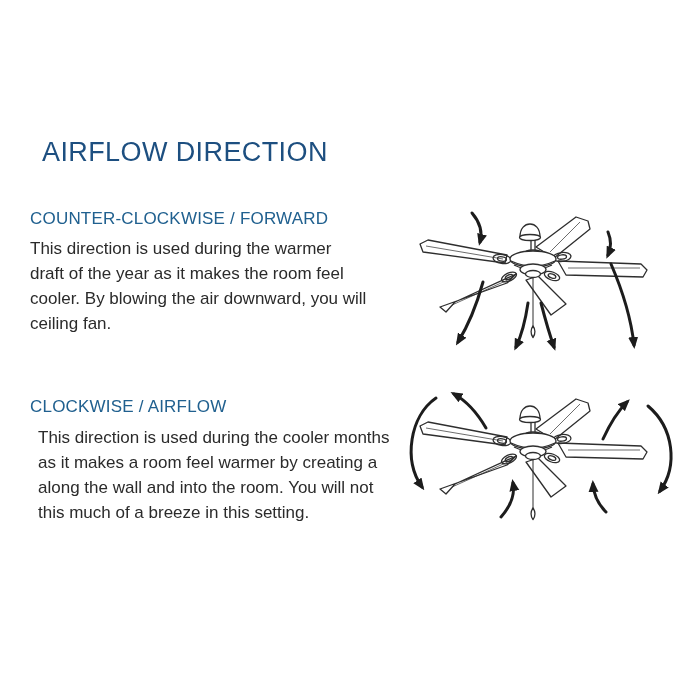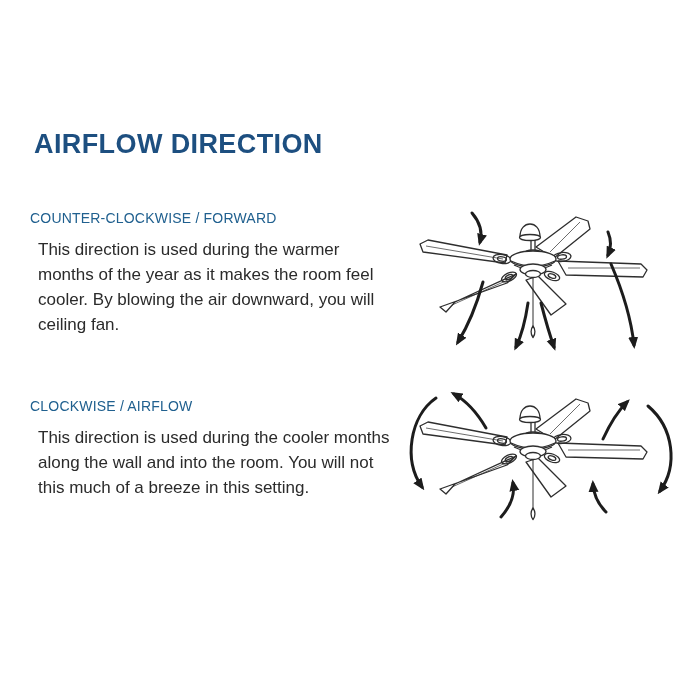--- a/index.html
+++ b/index.html
@@ -9,28 +9,28 @@
     --ink:#2e2e2e;
     --arrow:#1c1c1c;
     --bg:#ffffff;
   }
   html,body{margin:0;padding:0;background:var(--bg);}
   .page{
     position:relative;width:700px;height:700px;background:var(--bg);
     font-family:"Liberation Sans",sans-serif;overflow:hidden;
   }
   .title{
-    position:absolute;left:30px;top:126px;margin:4px;
-    font-size:27px;line-height:29px;font-weight:bold;
+    position:absolute;left:30px;top:126px;margin:12px;
+    font-size:27px;line-height:29px;font-weight:normal;
     letter-spacing:0.4px;color:var(--title-color);
     white-space:nowrap;
   }
   .sec{position:absolute;left:30px;width:372px;}
   .sec-heading{
-    margin:0 0 7px 0;font-size:14px;line-height:21px;font-weight:400;
+    margin:0 0 7px 0;font-size:17px;line-height:21px;font-weight:400;
     letter-spacing:0.2px;color:var(--heading-color);white-space:nowrap;
   }
   .body-line{
     display:block;font-size:17px;line-height:25px;font-weight:400;
     color:var(--body-color);white-space:nowrap;
   }
   .sec1{top:208px;}
   .sec2{top:396px;}
   .fig{position:absolute;margin:0;}
   .fig1{left:390px;top:196px;width:310px;height:190px;}
@@ -84,32 +84,33 @@
         <line x1="143" y1="81" x2="143" y2="130" stroke-width="1"></line>
         <path d="M143,130 C145.3,133 145.8,138 143,141.5 C140.2,138 140.7,133 143,130 Z" fill="#fff"></path>
       </g>
     </defs>
   </svg>
 
   <h1 class="title">AIRFLOW DIRECTION</h1>
 
   <section class="sec sec1">
     <h2 class="sec-heading">COUNTER-CLOCKWISE / FORWARD</h2>
-    <p style="margin:8px">
+    <p style="margin:0">
       <span class="body-line">This direction is used during the warmer</span>
-      <span class="body-line">months of the year as it makes the room feel</span>
+      <span class="body-line">draft of the year as it makes the room feel</span>
       <span class="body-line">cooler. By blowing the air downward, you will</span>
       <span class="body-line">ceiling fan.</span>
     </p>
   </section>
 
   <section class="sec sec2">
     <h2 class="sec-heading">CLOCKWISE / AIRFLOW</h2>
     <p style="margin:8px">
       <span class="body-line">This direction is used during the cooler months</span>
+      <span class="body-line">as it makes a room feel warmer by creating a</span>
       <span class="body-line">along the wall and into the room. You will not</span>
       <span class="body-line">this much of a breeze in this setting.</span>
     </p>
   </section>
 
   <figure class="fig fig1">
     <svg viewBox="0 0 310 190" width="310" height="190">
       <g>
         <use href="#fan"></use>
       </g>

